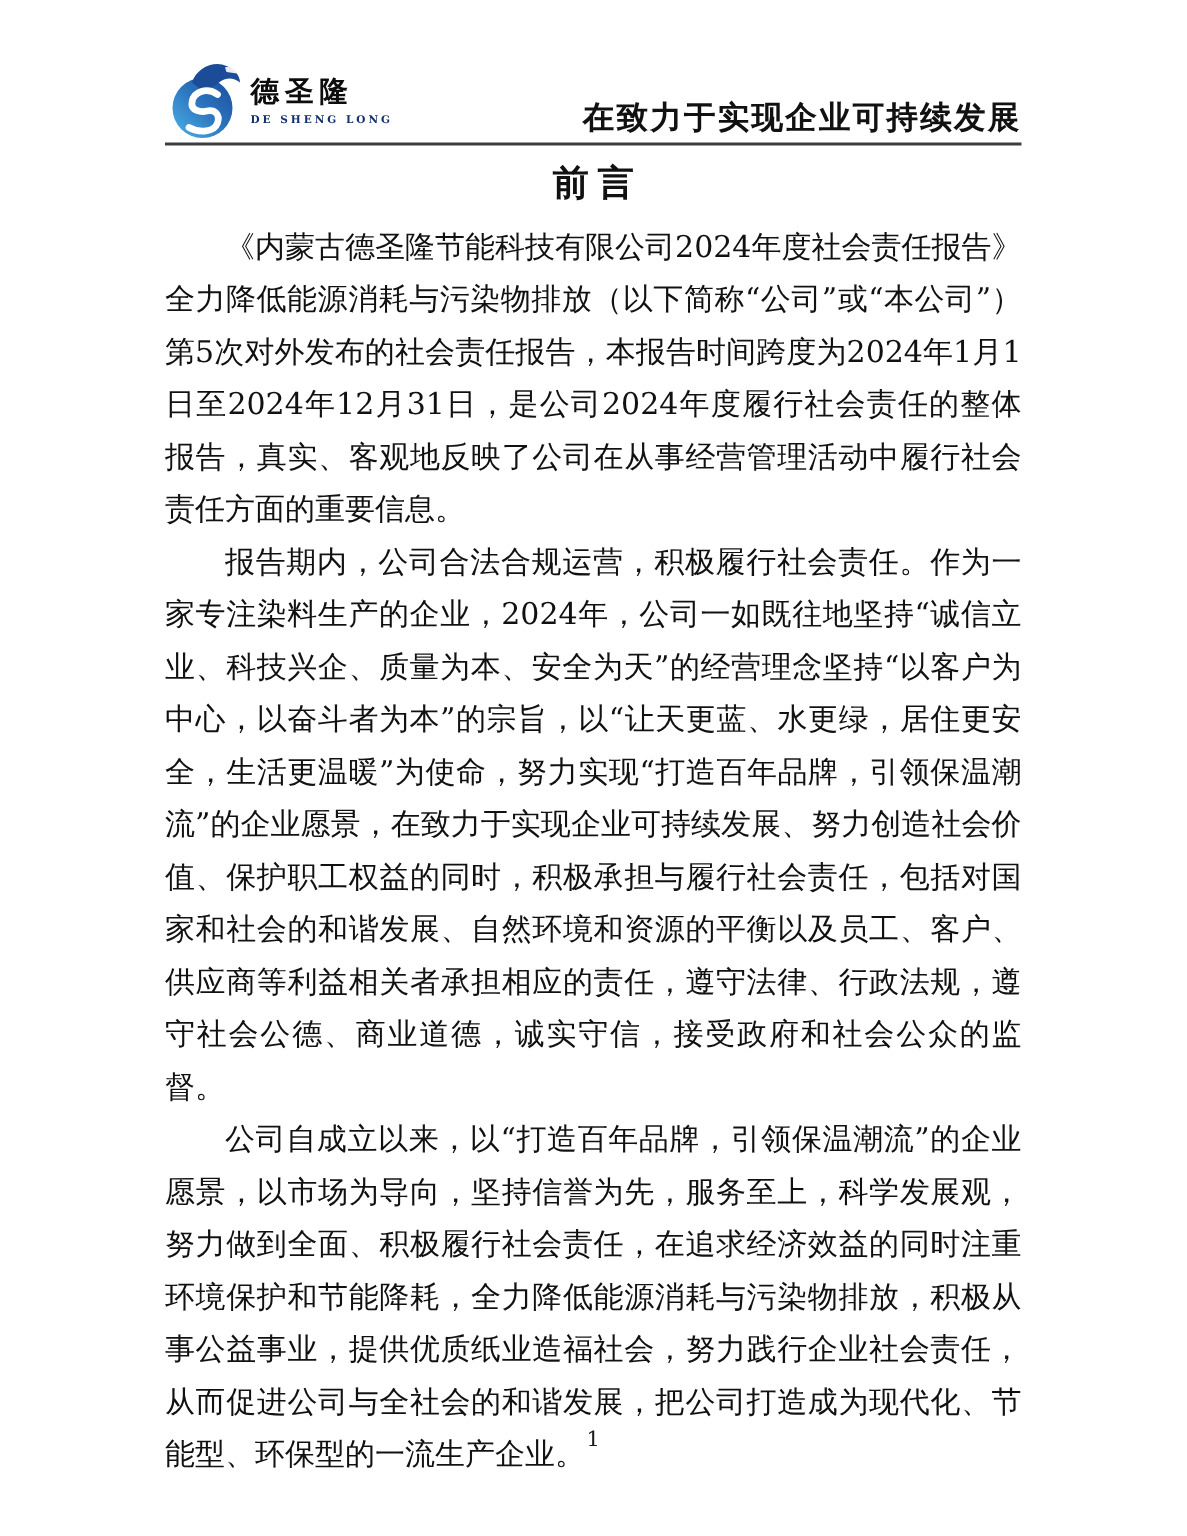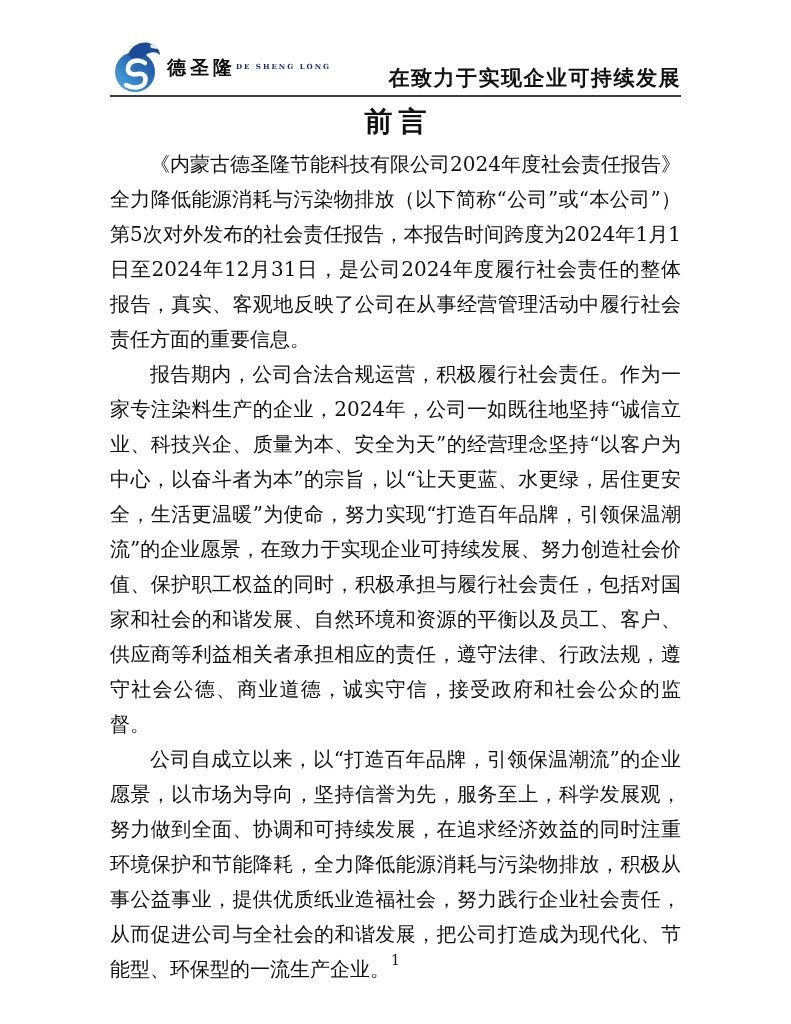--- a/index.html
+++ b/index.html
@@ -27,21 +27,21 @@
     border-bottom: 2px solid #3d3d3d;
   }
   .logo {
     position: absolute;
     left: 4px;
     top: 40px;
     display: flex;
     align-items: center;
     gap: 5px;
   }
-  .logo-text { display: flex; flex-direction: row; line-height: 1; }
+  .logo-text { display: flex; flex-direction: column; line-height: 1; }
   .logo-cn {
     font-size: 19px;
     font-weight: bold;
     letter-spacing: 4px;
     color: #0d0d0d;
     white-space: nowrap;
   }
   .logo-en {
     font-size: 7px;
     font-weight: bold;
@@ -58,21 +58,21 @@
     font-weight: bold;
     letter-spacing: 1.5px;
     white-space: nowrap;
   }
   
   .doc-title {
     margin-top: 8px;
     height: 34px;
     line-height: 34px;
     text-align: center;
-    font-size: 28px;
+    font-size: 24px;
     font-weight: bold;
     letter-spacing: 6px;
     text-indent: 6px;
   }
   
   .body-text {
     margin-top: 8px;
     font-size: 20px;
     line-height: 35px;
     text-align: justify;
@@ -120,19 +120,19 @@
         </div>
       </div>
       <div class="company-name">在致力于实现企业可持续发展</div>
     </div>
 
     <div class="doc-title">前言</div>
 
     <div class="body-text">
       <p>《内蒙古德圣隆节能科技有限公司2024年度社会责任报告》全力降低能源消耗与污染物排放（以下简称“公司”或“本公司”）第5次对外发布的社会责任报告，本报告时间跨度为2024年1月1日至2024年12月31日，是公司2024年度履行社会责任的整体报告，真实、客观地反映了公司在从事经营管理活动中履行社会责任方面的重要信息。</p>
       <p>报告期内，公司合法合规运营，积极履行社会责任。作为一家专注染料生产的企业，2024年，公司一如既往地坚持“诚信立业、科技兴企、质量为本、安全为天”的经营理念坚持“以客户为中心，以奋斗者为本”的宗旨，以“让天更蓝、水更绿，居住更安全，生活更温暖”为使命，努力实现“打造百年品牌，引领保温潮流”的企业愿景，在致力于实现企业可持续发展、努力创造社会价值、保护职工权益的同时，积极承担与履行社会责任，包括对国家和社会的和谐发展、自然环境和资源的平衡以及员工、客户、供应商等利益相关者承担相应的责任，遵守法律、行政法规，遵守社会公德、商业道德，诚实守信，接受政府和社会公众的监督。</p>
-      <p>公司自成立以来，以“打造百年品牌，引领保温潮流”的企业愿景，以市场为导向，坚持信誉为先，服务至上，科学发展观，努力做到全面、协调和可持续发展，在追求经济效益的同时注重环境保护和节能降耗，全力降低能源消耗与污染物排放，积极从事公益事业，提供优质纸业造福社会，努力践行企业社会责任，从而促进公司与全社会的和谐发展，把公司打造成为现代化、节能型、环保型的一流生产企业。</p>
+      <p>公司自成立以来，以“打造百年品牌，引领保温潮流”的企业愿景，以市场为导向，坚持信誉为先，服务至上，科学发展观，努力做到全面、积极履行社会责任，在追求经济效益的同时注重环境保护和节能降耗，全力降低能源消耗与污染物排放，积极从事公益事业，提供优质纸业造福社会，努力践行企业社会责任，从而促进公司与全社会的和谐发展，把公司打造成为现代化、节能型、环保型的一流生产企业。</p>
     </div>
 
   </div>
 
   <div class="page-number">1</div>
 </div>
 
 </body></html>

